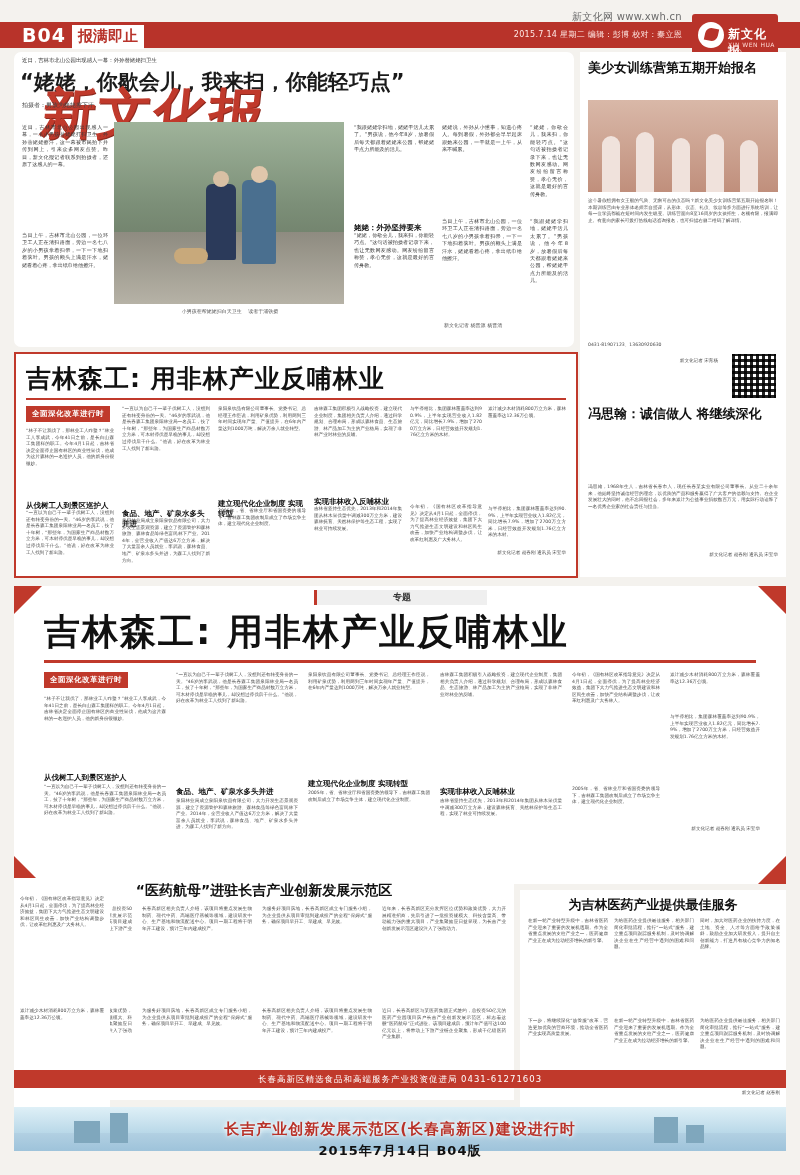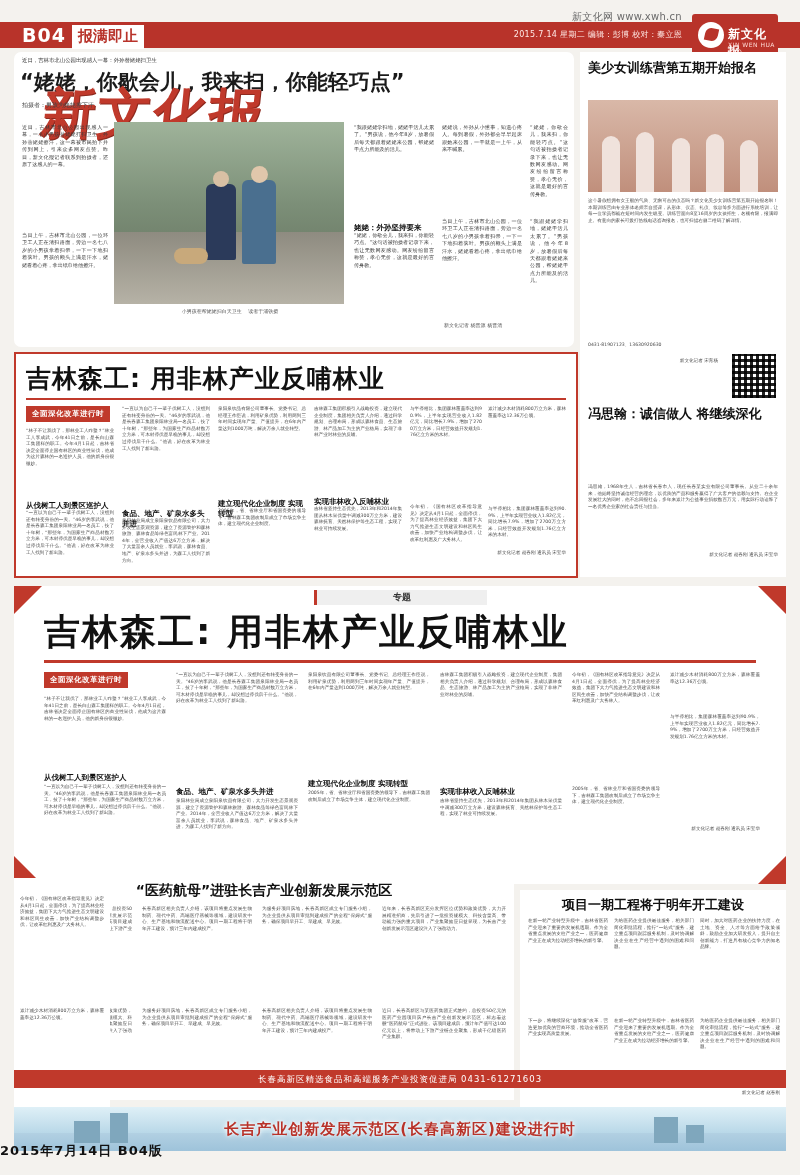--- a/index.html
+++ b/index.html
@@ -247,21 +247,21 @@
     margin-top:15px;
   }
   .banner2 .sky{position:absolute;left:0;top:0;width:772px;height:26px;background:linear-gradient(180deg,#dff0f7,#b9d8e8);}
   .banner2 .bldg{position:absolute;bottom:8px;background:#7fa7bd;}
   .banner2 .txt{
     position:absolute;left:0;top:0;width:772px;height:44px;line-height:44px;text-align:center;
     color:#b8332a;font-size:15px;font-weight:bold;letter-spacing:1px;
     text-shadow:0 0 3px #fff,0 0 6px #fff;
   }
   .footerdate{
-    position:absolute;left:0;top:1142px;width:800px;
+    position:absolute;left:0;top:1142px;width:800px;text-align:center;
     font-size:13px;font-weight:bold;color:#111;letter-spacing:1px;
   }
 </style>
 </head>
 <body>
 
 <div class="page">
 
   <div class="masthead"></div>
   <div class="mh-pageno">B04</div>
@@ -392,21 +392,21 @@
     <div class="tiny" style="position:absolute;left:248px;top:130px;width:110px;">长春高新区相关负责人介绍，该项目将重点发展生物制药、现代中药、高端医疗器械等领域，建设研发中心、生产基地和物流配送中心。项目一期工程将于明年开工建设，预计三年内建成投产。</div>
     <div class="tiny" style="position:absolute;left:368px;top:130px;width:124px;">近日，长春高新区与某医药集团正式签约，总投资50亿元的医药产业园项目落户长吉产业创新发展示范区，标志着这艘“医药航母”正式进驻。该项目建成后，预计年产值可达100亿元以上，将带动上下游产业链企业聚集，形成千亿级医药产业集群。</div>
   </div>
 
   <div class="leftstrip">
     <div class="tiny" style="position:absolute;left:6px;top:6px;width:84px;">今年初，《国有林区改革指导意见》决定从4月1日起，全面停伐，为了提高林业经济效益，集团下大力气推进生态文明建设和林区民生改善，加快产业结构调整步伐，让改革红利惠及广大务林人。</div>
     <div class="tiny" style="position:absolute;left:6px;top:118px;width:84px;">累计减少木材消耗800万立方米，森林覆盖率达12.36万公顷。</div>
   </div>
 
   <div class="rightbot">
-    <div class="rb-title">项目一期工程将于明年开工建设</div>
+    <div class="rb-title">为吉林医药产业提供最佳服务</div>
     <div class="tiny" style="position:absolute;left:8px;top:28px;width:80px;">在新一轮产业转型升级中，吉林省医药产业迎来了重要的发展机遇期。作为全省重点发展的支柱产业之一，医药健康产业正在成为拉动经济增长的新引擎。</div>
     <div class="tiny" style="position:absolute;left:94px;top:28px;width:80px;">为给医药企业提供最佳服务，相关部门简化审批流程，推行“一站式”服务，建立重点项目跟踪服务机制，及时协调解决企业在生产经营中遇到的困难和问题。</div>
     <div class="tiny" style="position:absolute;left:180px;top:28px;width:80px;">同时，加大对医药企业的扶持力度，在土地、资金、人才等方面给予政策倾斜，鼓励企业加大研发投入，提升自主创新能力，打造具有核心竞争力的知名品牌。</div>
     <div class="tiny" style="position:absolute;left:8px;top:128px;width:80px;">下一步，将继续深化“放管服”改革，营造更加优良的营商环境，推动全省医药产业实现高质量发展。</div>
     <div class="tiny" style="position:absolute;left:94px;top:128px;width:80px;">在新一轮产业转型升级中，吉林省医药产业迎来了重要的发展机遇期。作为全省重点发展的支柱产业之一，医药健康产业正在成为拉动经济增长的新引擎。</div>
     <div class="tiny" style="position:absolute;left:180px;top:128px;width:80px;">为给医药企业提供最佳服务，相关部门简化审批流程，推行“一站式”服务，建立重点项目跟踪服务机制，及时协调解决企业在生产经营中遇到的困难和问题。</div>
     <div class="tiny" style="position:absolute;left:180px;top:200px;width:80px;text-align:right;">新文化记者 赵春刚</div>
   </div>
 
   <div class="banner1">长春高新区精选食品和高端服务产业投资促进局  0431-61271603</div>

